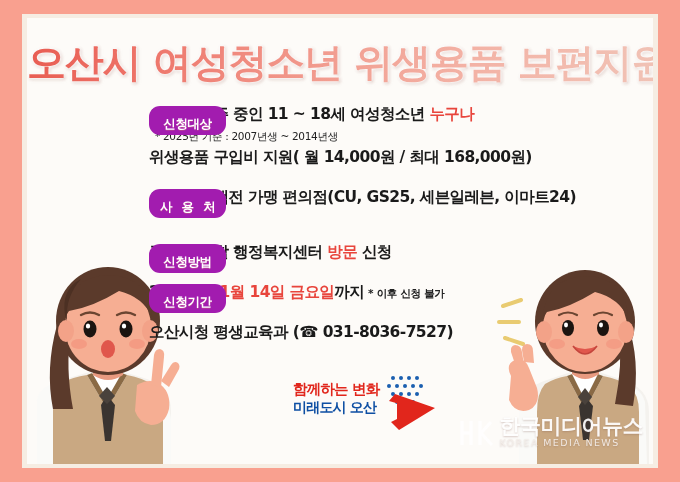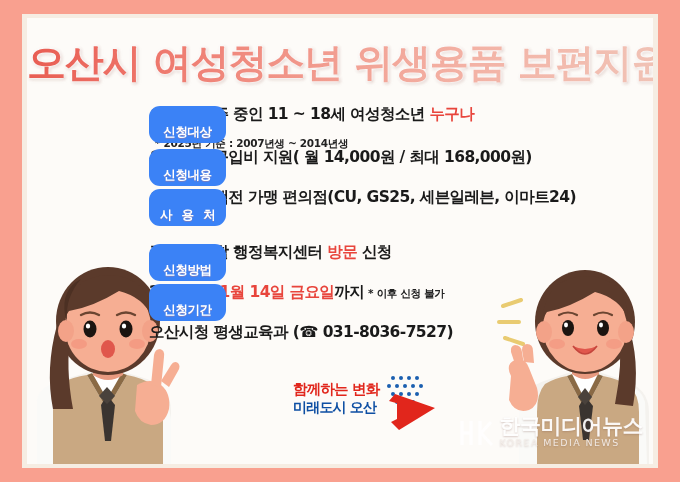--- a/index.html
+++ b/index.html
@@ -55,23 +55,23 @@
   
   .rows{
     position:absolute;
     left:27px;top:86px;width:626px;
     z-index:5;
   }
   .pill{
     position:absolute;
     left:95px;top:1px;
     min-width:77px;
-    padding:19px 9px 4px;
+    padding:11px 9px 4px;
     border-radius:11px;
-    background:#3b82f6;
+    background:#a21caf;
     color:#FFFFFF;
     font-size:12.5px;
     font-weight:bold;
     letter-spacing:-0.4px;
     text-align:center;
     line-height:14px;
     box-sizing:border-box;
     text-shadow:0 1px 0 rgba(215,120,110,.35);
   }
   .pill.spaced{letter-spacing:2.4px;padding-right:6px;}
@@ -79,25 +79,25 @@
     font-size:15.5px;
     font-weight:bold;
     color:#1A1A1A;
     letter-spacing:-0.6px;
     line-height:20px;
     white-space:nowrap;
   }
   .hl{color:#E8453C;}
   .note{
     font-size:10.5px;
-    font-weight:bold;
+    font-weight:normal;
     color:#222;
     letter-spacing:-0.3px;
     line-height:14px;
-    margin-top:12px;
+    margin-top:5px;
     margin-left:6px;
     white-space:nowrap;
   }
   .note-inline{
     font-size:10.5px;
     font-weight:bold;
     color:#222;
     letter-spacing:-0.3px;
     margin-left:4px;
     white-space:nowrap;
@@ -270,21 +270,20 @@
 
     <div class="rows">
 
       <div class="rowblock b1">
         <div class="pill">신청대상</div>
         <div class="rowtext"><span>오산시 거주 중인 11 ~ 18세 여성청소년 </span><span class="hl">누구나</span><span></span></div>
         <div class="note">* 2025년 기준 : 2007년생 ~ 2014년생</div>
       </div>
 
       <div class="rowblock b2">
-        <div class="pill">신청내용</div>
         <div class="rowtext"><span>위생용품 구입비 지원( 월 14,000원 /  최대 168,000원)</span><span class="hl"></span><span></span></div>
       </div>
 
       <div class="rowblock b3">
         <div class="pill spaced">사 용 처</div>
         <div class="rowtext"><span>오산시 오색전 가맹 편의점(CU, GS25, 세븐일레븐, 이마트24)</span><span class="hl"></span><span></span></div>
       </div>
 
       <div class="rowblock b4">
         <div class="pill">신청방법</div>

